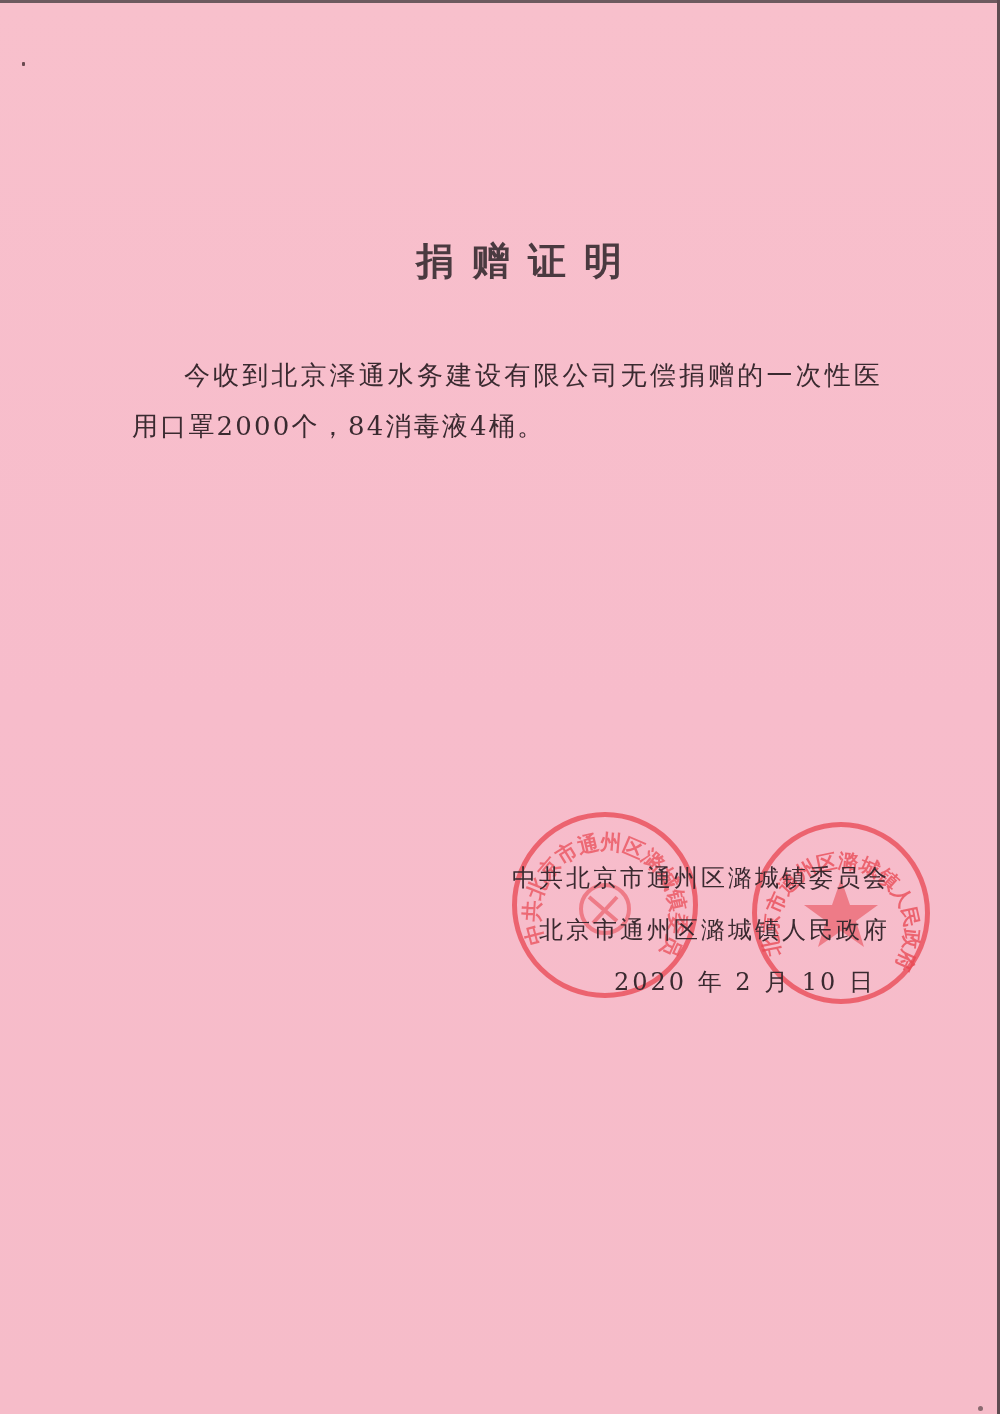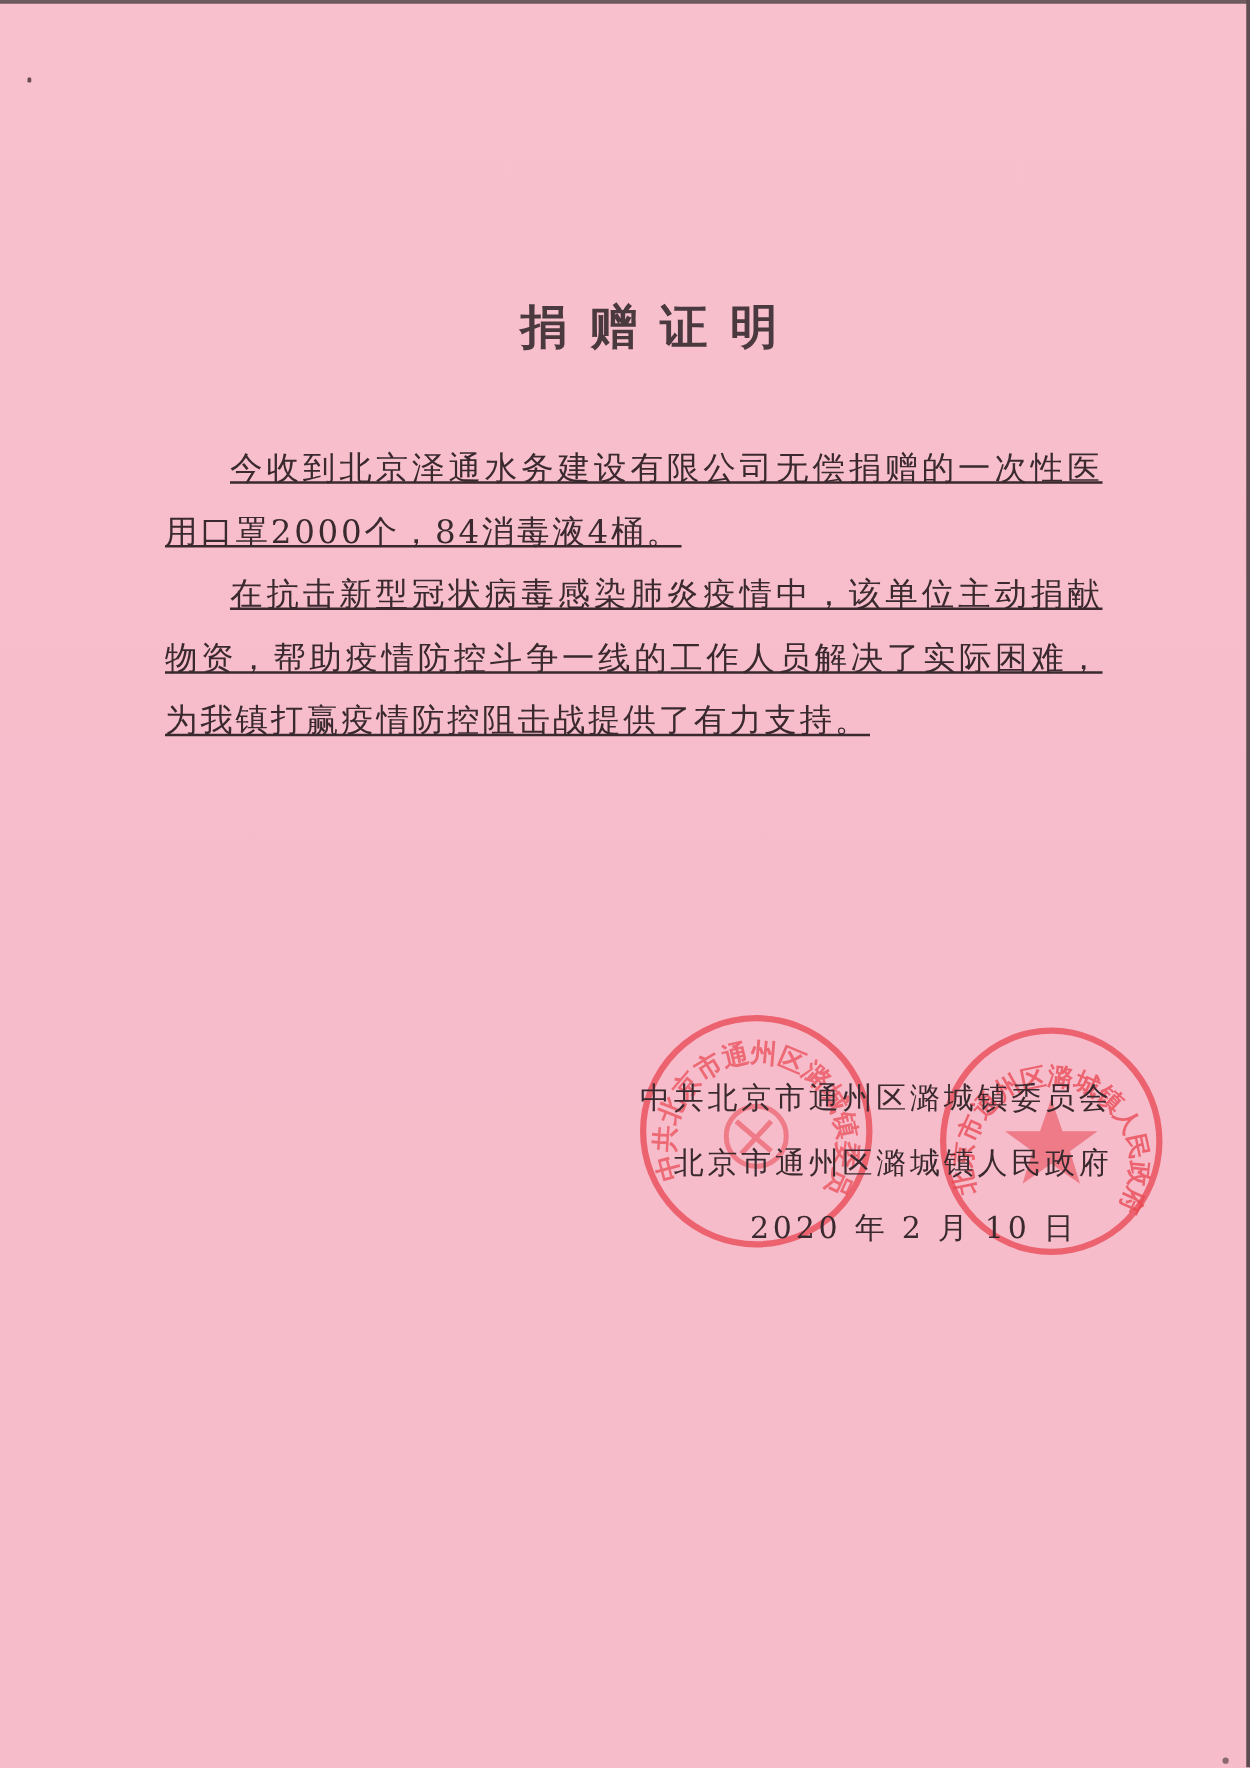--- a/index.html
+++ b/index.html
@@ -56,21 +56,20 @@
       width: 750px;
       font-size: 26px;
       line-height: 50.5px;
       letter-spacing: 2.2px;
       color: #3a2a30;
     }
     .para {
       margin: 0;
       text-indent: 52px;
       text-align: justify;
-      text-decoration: underline;
     }
     .stamp {
       position: absolute;
       border-radius: 50%;
       border: 5px solid rgba(232, 70, 80, 0.75);
       box-sizing: border-box;
     }
     .stamp svg {
       position: absolute;
       left: 0; top: 0;
@@ -85,39 +84,38 @@
       color: #3a2a30;
       text-align: right;
     }
     .sign-line {
       display: block;
       letter-spacing: 3px;
       white-space: nowrap;
     }
     .sign-date {
       display: block;
-      text-align: left;
+      text-align: center;
       padding-left: 100px;
       letter-spacing: 3px;
     }
   </style>
 </head>
 <body>
 
 <div class="page">
   <div class="top-edge"></div>
   <div class="right-edge"></div>
   <div class="speck" style="left:22px; top:62px;"></div>
   <div class="speck" style="left:978px; top:1406px; width:5px; height:5px; border-radius:50%; background:#8a6a70;"></div>
 
   <div class="title">捐赠证明</div>
 
   <div class="body-text">
     <p class="para">今收到北京泽通水务建设有限公司无偿捐赠的一次性医用口罩2000个，84消毒液4桶。</p>
-    <p class="para">在抗击新型冠状病毒感染肺炎疫情中，该单位主动捐献物资，帮助疫情防控斗争一线的工作人员解决了实际困难，为我镇打赢疫情防控阻击战提供了有力支持。</p>
   </div>
 
   <div class="stamp" style="left:512px; top:812px; width:186px; height:186px;">
     <svg width="176" height="176" viewBox="0 0 176 176">
       <defs>
         <path id="arc1" d="M 30 130 A 66 66 0 1 1 146 130"></path>
       </defs>
       <text font-size="21" fill="rgba(232,70,80,0.7)" font-family="DejaVu Sans, sans-serif" font-weight="bold">
         <textPath href="#arc1" startOffset="2%">中共北京市通州区潞城镇委员会</textPath>
       </text>

